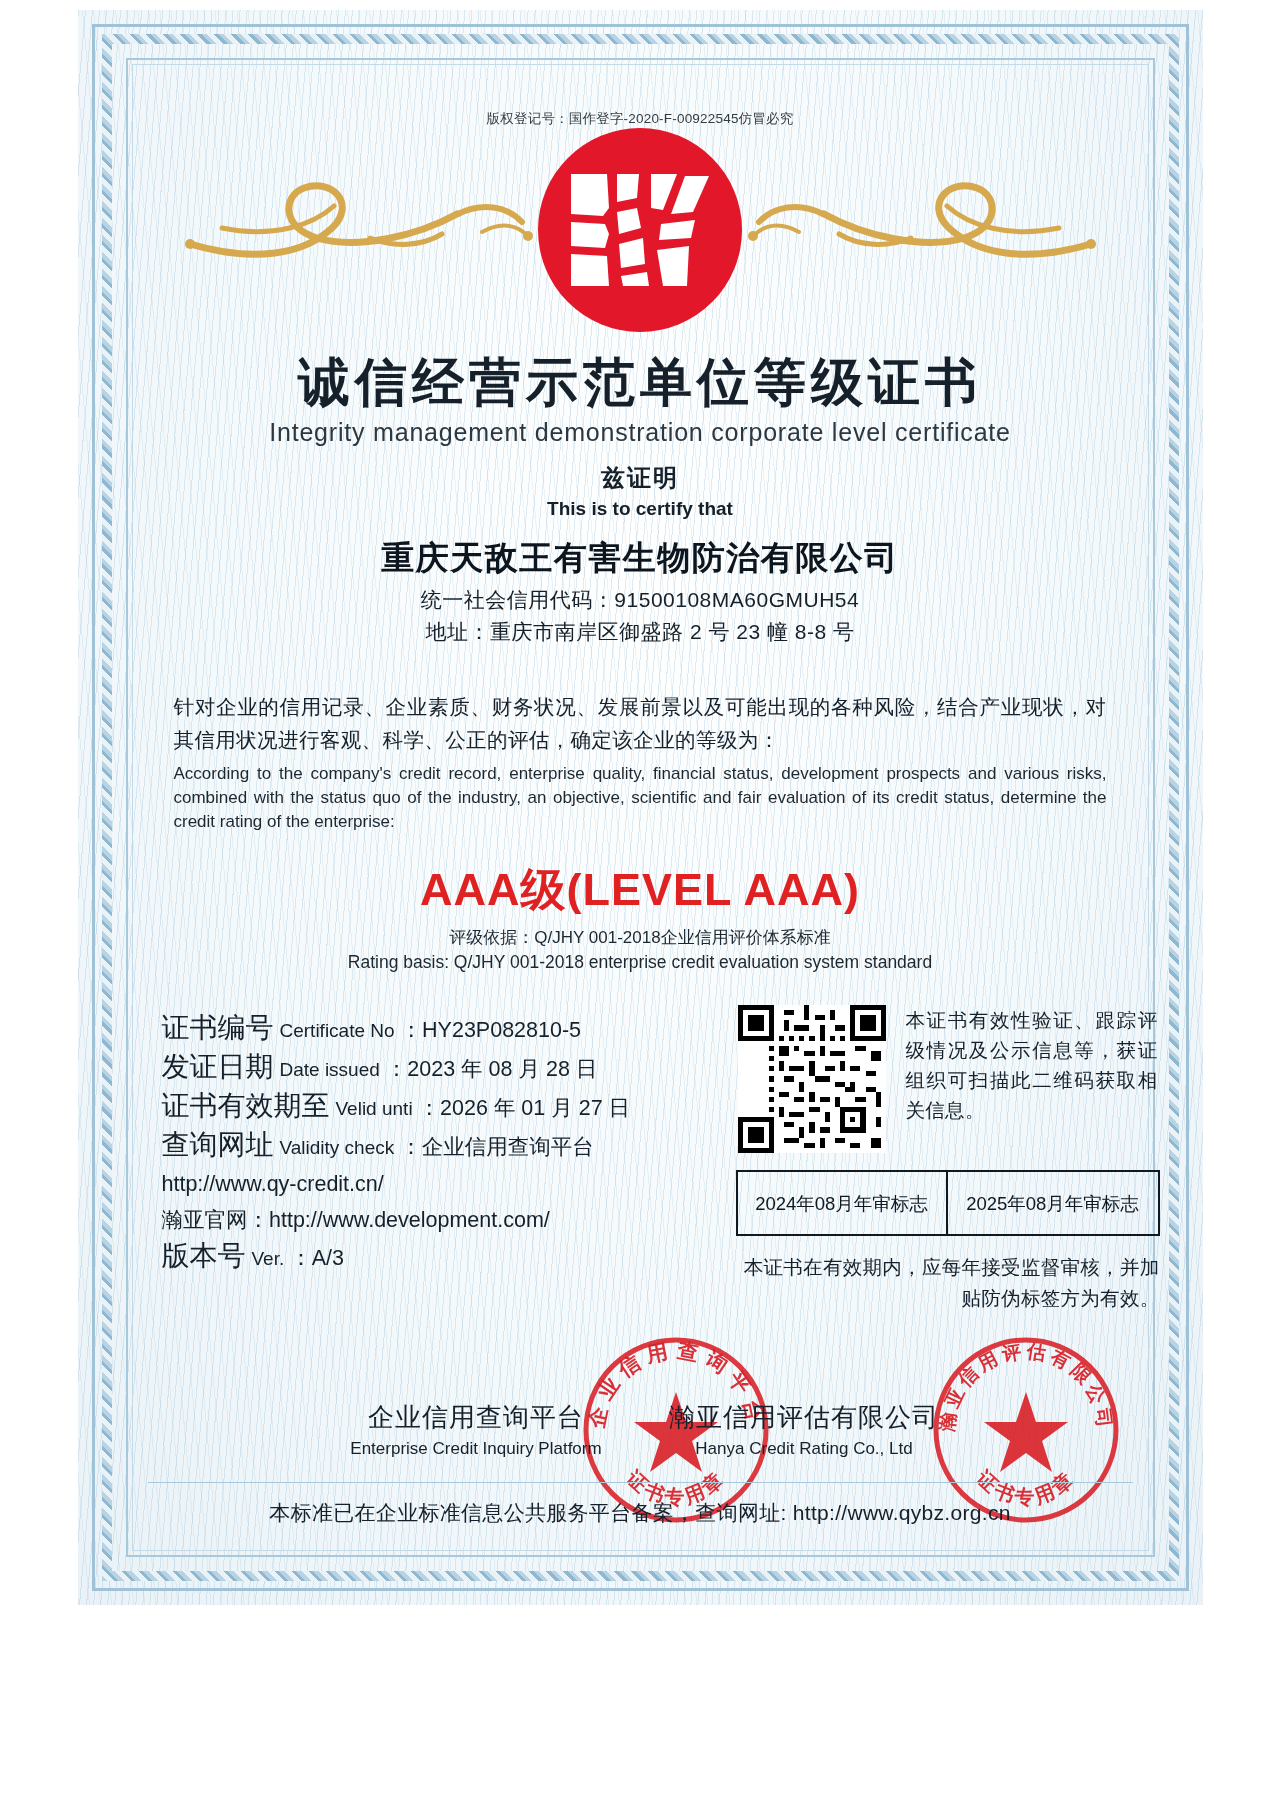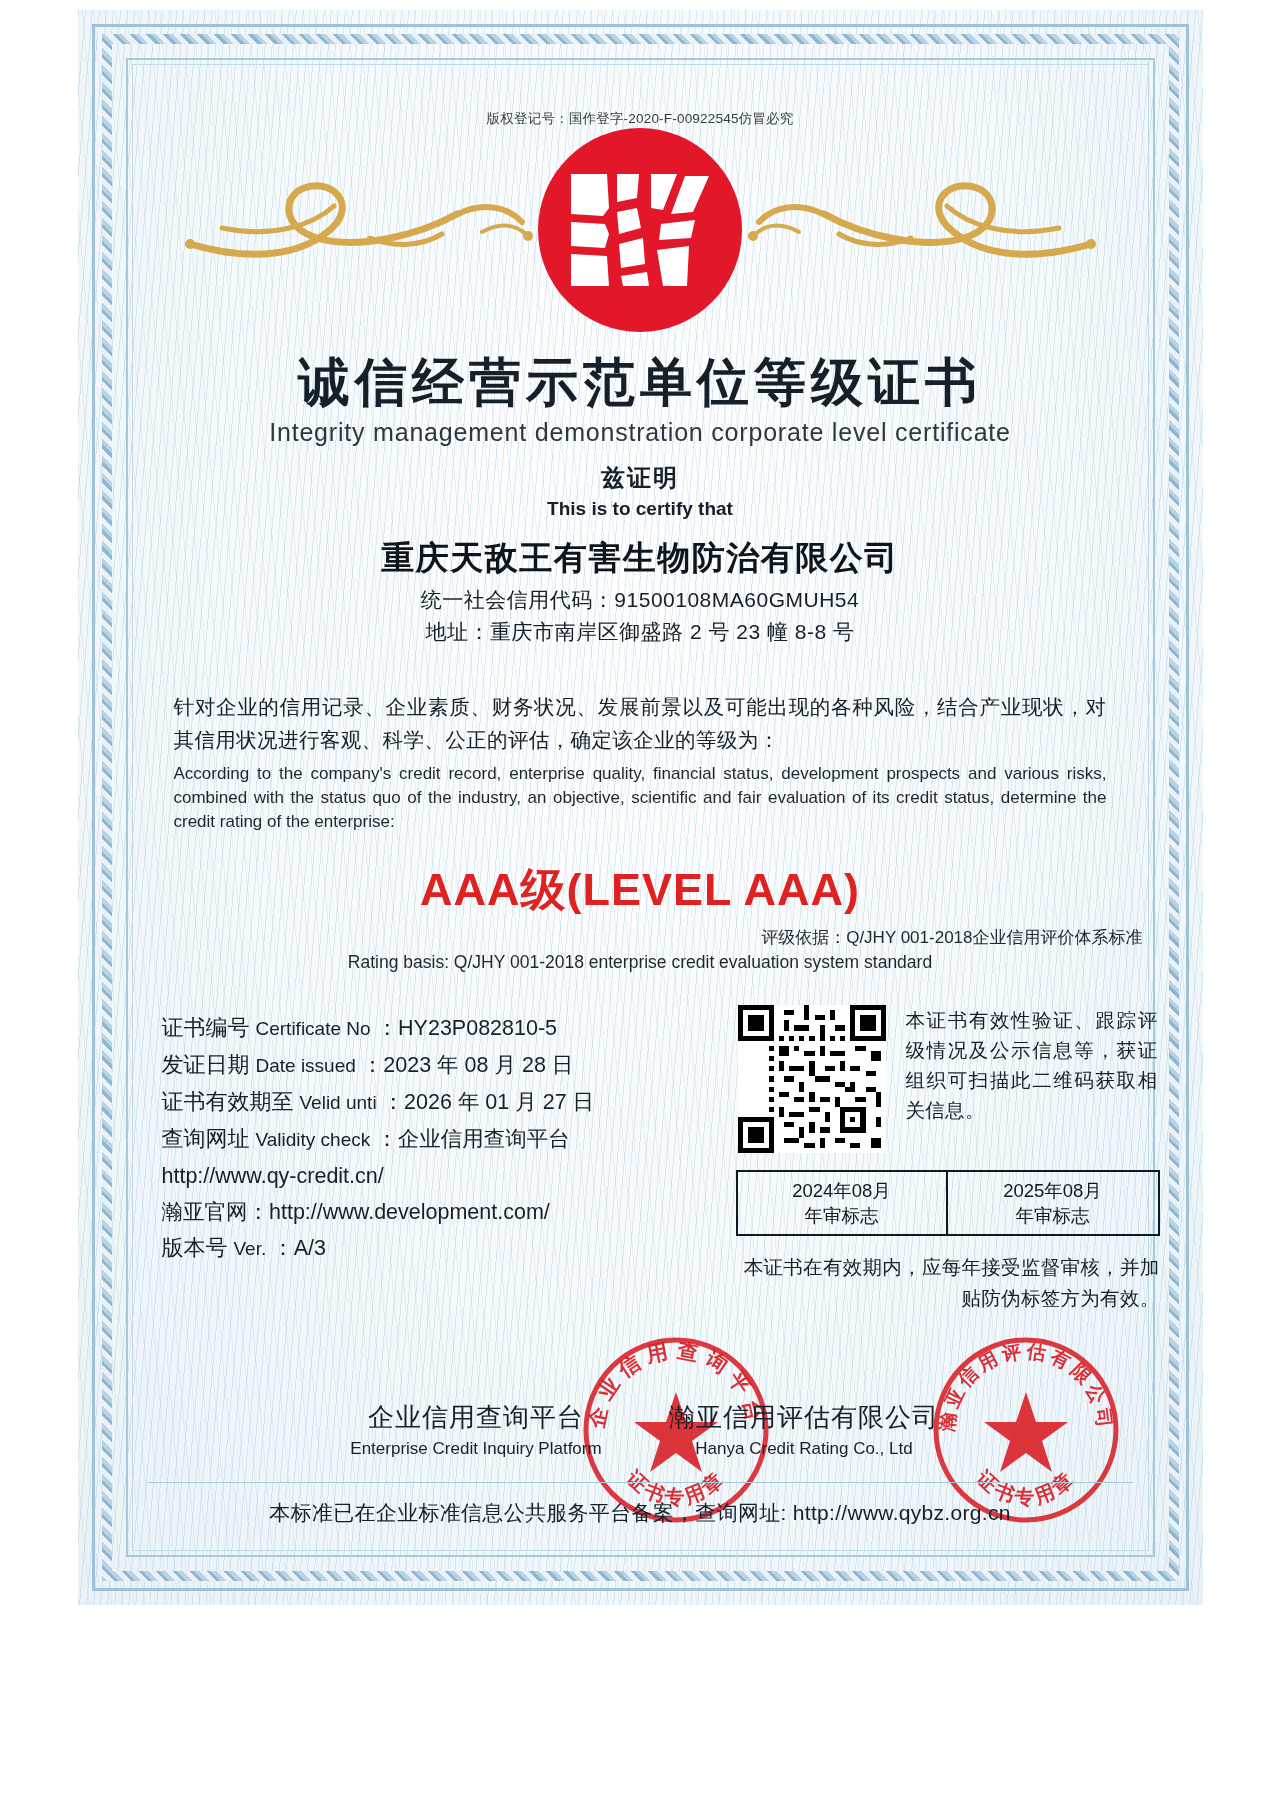--- a/index.html
+++ b/index.html
@@ -215,21 +215,21 @@
     left: 0; right: 0;
     text-align: center;
     font-size: 45px;
     font-weight: bold;
     color: #e02121;
     letter-spacing: 1px;
   }
   .basis-cn {
     position: absolute;
     top: 856px; left: 0; right: 0;
-    text-align: right;
+    text-align: center;
     font-size: 17px;
     color: #1d2730;
   }
   .basis-en {
     position: absolute;
     top: 882px; left: 0; right: 0;
     text-align: center;
     font-size: 17.5px;
     color: #1d2730;
   }
@@ -238,21 +238,21 @@
   .details {
     position: absolute;
     top: 940px;
     left: 24px;
     width: 560px;
     font-size: 21.5px;
     line-height: 36px;
     color: #16202a;
   }
   .details .row { white-space: nowrap; }
-  .details .lbl-cn { font-size: 22px; }
+  .details .lbl-cn { font-size: 28px; }
   .details .lbl-en { font-size: 19px; }
 
   
   .qr-block {
     position: absolute;
     top: 935px;
     left: 600px;
     width: 148px;
     height: 148px;
   }
@@ -279,21 +279,21 @@
     width: 424px;
     display: flex;
     gap: 0;
   }
   .stamp-box {
     width: 212px;
     height: 66px;
     border: 2px solid #101820;
     box-sizing: border-box;
     display: flex;
-    flex-direction: column;
+    flex-direction: row;
     align-items: center;
     justify-content: center;
     font-size: 18.5px;
     color: #101820;
     line-height: 25px;
   }
   .stamp-box + .stamp-box { border-left: none; }
 
   .audit-note {
     position: absolute;

